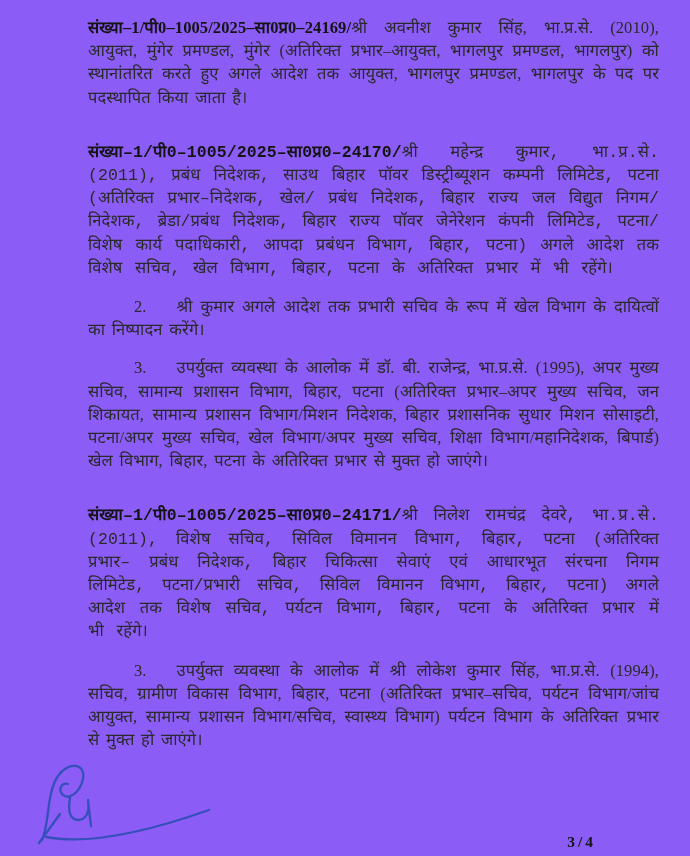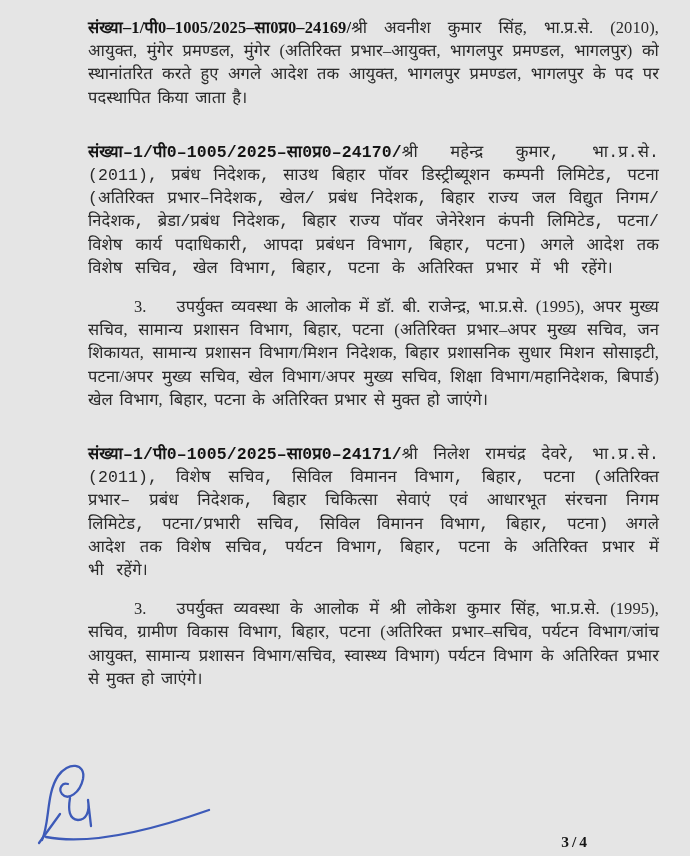--- a/index.html
+++ b/index.html
@@ -13,42 +13,42 @@
     position: relative;
     overflow: hidden;
     font-family: "Liberation Serif", "DejaVu Sans", serif;
     color: #262626;
   }
   .page {
     position: absolute;
     inset: 0;
     padding: 16px 31px 0 88px;
     box-sizing: border-box;
-    background: #e5e5e5;
+    background: #8b5cf6;
   }
   .para {
     font-size: 16.5px;
     line-height: 23.2px;
     text-align: justify;
     margin: 0;
     letter-spacing: 0.1px;
     word-spacing: 2.5px;
     color: #2a2a2a;
   }
   .para .ref {
     font-weight: bold;
     color: #141414;
   }
   .mt-ref { margin-top: 32px; font-family: Liberation Mono, monospace; }
   .mt-num { margin-top: 15px; }
   .numbered { text-indent: 46px; }
   .num { padding-right: 30px; }
   .pageno {
     position: absolute;
-    right: 100px;
+    right: 94px;
     bottom: 5px;
     font-weight: bold;
     font-size: 15.5px;
     letter-spacing: 3px;
     color: #141414;
     font-family: "Liberation Serif", "DejaVu Sans", serif;
   }
   .sig {
     position: absolute;
     left: 26px;
@@ -61,27 +61,28 @@
 </style>
 </head>
 <body>
 
 <div class="page">
 
   <p class="para"><b class="ref">संख्या–1/पी0–1005/2025–सा0प्र0–24169/</b><span>श्री अवनीश कुमार सिंह, भा.प्र.से. (2010), आयुक्त, मुंगेर प्रमण्डल, मुंगेर (अतिरिक्त प्रभार–आयुक्त, भागलपुर प्रमण्डल, भागलपुर) को स्थानांतरित करते हुए अगले आदेश तक आयुक्त, भागलपुर प्रमण्डल, भागलपुर के पद पर पदस्थापित किया जाता है।</span></p>
 
   <p class="para mt-ref"><b class="ref">संख्या–1/पी0–1005/2025–सा0प्र0–24170/</b><span>श्री महेन्द्र कुमार, भा.प्र.से. (2011), प्रबंध निदेशक, साउथ बिहार पॉवर डिस्ट्रीब्यूशन कम्पनी लिमिटेड, पटना (अतिरिक्त प्रभार–निदेशक, खेल/ प्रबंध निदेशक, बिहार राज्य जल विद्युत निगम/निदेशक, ब्रेडा/प्रबंध निदेशक, बिहार राज्य पॉवर जेनेरेशन कंपनी लिमिटेड, पटना/विशेष कार्य पदाधिकारी, आपदा प्रबंधन विभाग, बिहार, पटना) अगले आदेश तक विशेष सचिव, खेल विभाग, बिहार, पटना के अतिरिक्त प्रभार में भी रहेंगे।</span></p>
 
+  <p class="para numbered mt-num"><span class="num">2.</span><span>श्री कुमार अगले आदेश तक प्रभारी सचिव के रूप में खेल विभाग के दायित्वों का निष्पादन करेंगे।</span></p>
 
   <p class="para numbered mt-num"><span class="num">3.</span><span>उपर्युक्त व्यवस्था के आलोक में डॉ. बी. राजेन्द्र, भा.प्र.से. (1995), अपर मुख्य सचिव, सामान्य प्रशासन विभाग, बिहार, पटना (अतिरिक्त प्रभार–अपर मुख्य सचिव, जन शिकायत, सामान्य प्रशासन विभाग/मिशन निदेशक, बिहार प्रशासनिक सुधार मिशन सोसाइटी, पटना/अपर मुख्य सचिव, खेल विभाग/अपर मुख्य सचिव, शिक्षा विभाग/महानिदेशक, बिपार्ड) खेल विभाग, बिहार, पटना के अतिरिक्त प्रभार से मुक्त हो जाएंगे।</span></p>
 
   <p class="para mt-ref"><b class="ref">संख्या–1/पी0–1005/2025–सा0प्र0–24171/</b><span>श्री निलेश रामचंद्र देवरे, भा.प्र.से. (2011), विशेष सचिव, सिविल विमानन विभाग, बिहार, पटना (अतिरिक्त प्रभार– प्रबंध निदेशक, बिहार चिकित्सा सेवाएं एवं आधारभूत संरचना निगम लिमिटेड, पटना/प्रभारी सचिव, सिविल विमानन विभाग, बिहार, पटना) अगले आदेश तक विशेष सचिव, पर्यटन विभाग, बिहार, पटना के अतिरिक्त प्रभार में भी रहेंगे।</span></p>
 
 
-  <p class="para numbered mt-num"><span class="num">3.</span><span>उपर्युक्त व्यवस्था के आलोक में श्री लोकेश कुमार सिंह, भा.प्र.से. (1995), सचिव, ग्रामीण विकास विभाग, बिहार, पटना (अतिरिक्त प्रभार–सचिव, पर्यटन विभाग/जांच आयुक्त, सामान्य प्रशासन विभाग/सचिव, स्वास्थ्य विभाग) पर्यटन विभाग के अतिरिक्त प्रभार से मुक्त हो जाएंगे।</span></p>
+  <p class="para numbered mt-num"><span class="num">3.</span><span>उपर्युक्त व्यवस्था के आलोक में श्री लोकेश कुमार सिंह, भा.प्र.से. (1994), सचिव, ग्रामीण विकास विभाग, बिहार, पटना (अतिरिक्त प्रभार–सचिव, पर्यटन विभाग/जांच आयुक्त, सामान्य प्रशासन विभाग/सचिव, स्वास्थ्य विभाग) पर्यटन विभाग के अतिरिक्त प्रभार से मुक्त हो जाएंगे।</span></p>
 
   <div class="sig">
     <svg width="190" height="96" viewBox="0 0 190 96" xmlns="http://www.w3.org/2000/svg">
       <g fill="none" stroke="#2f4fb5" stroke-width="2.3" stroke-linecap="round" stroke-linejoin="round" opacity="0.92">
         <path d="M 16,84 C 24,66 20,38 32,20 C 42,5 60,7 57,23 C 54,37 42,45 36,38 C 32,33 36,26 42,28"></path>
         <path d="M 44,42 C 42,54 43,63 52,64 C 60,64 64,56 62,44 L 65,70"></path>
         <path d="M 34,58 L 13,87"></path>
         <path d="M 20,81 C 66,90 132,72 183,54"></path>
       </g>
     </svg>

